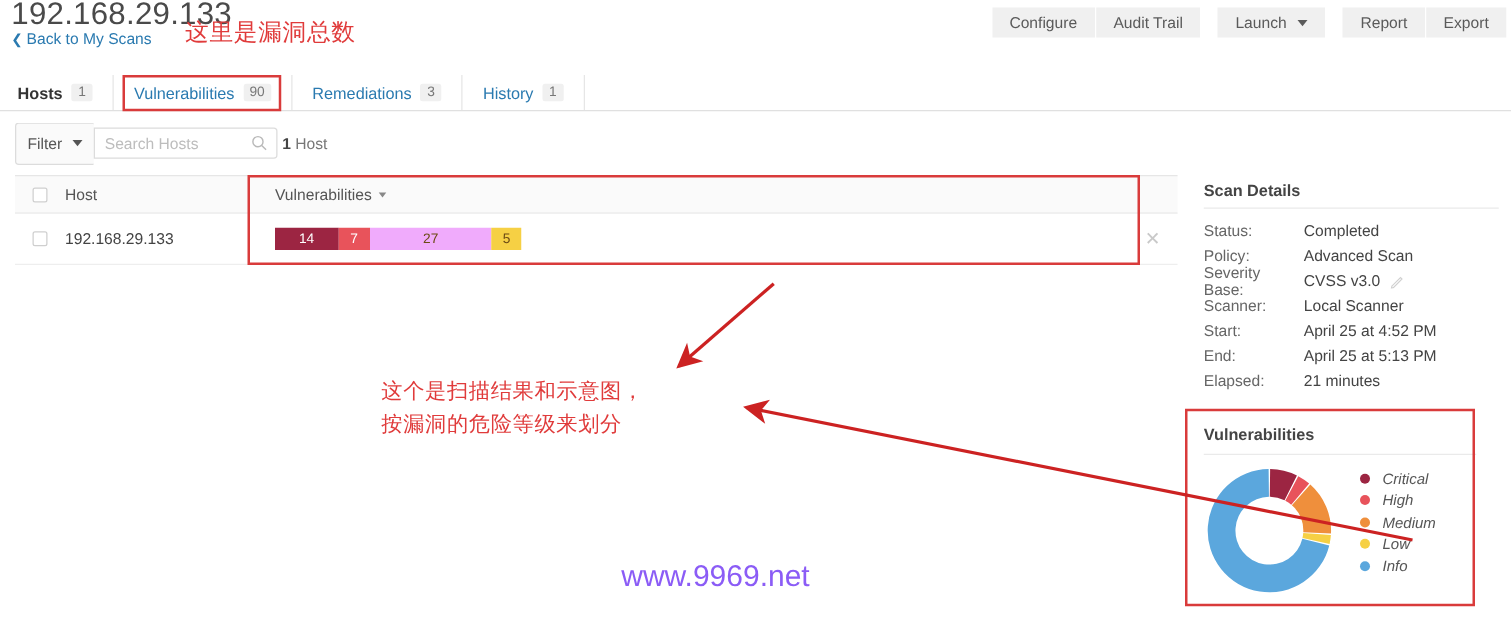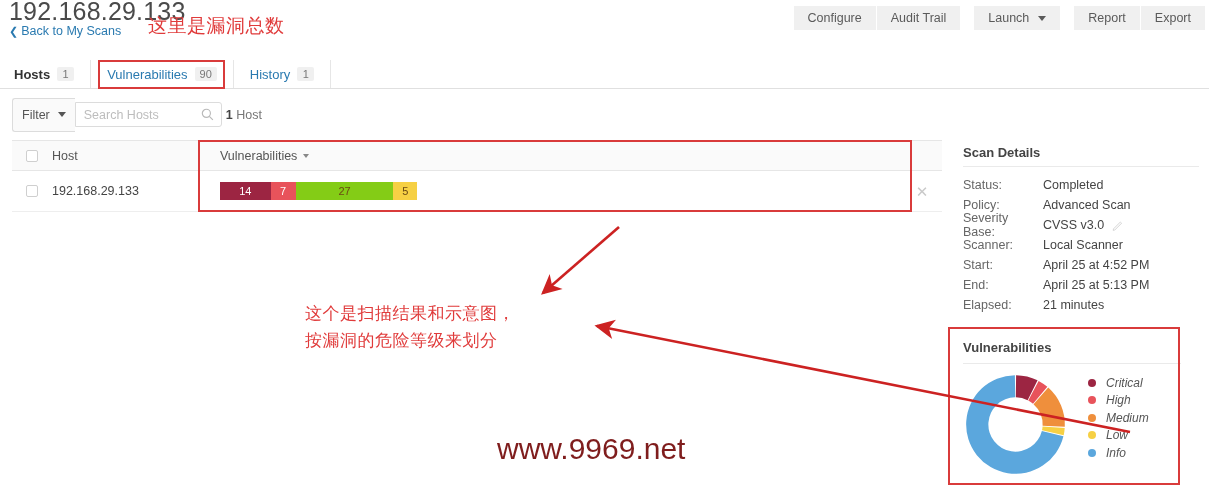--- a/index.html
+++ b/index.html
@@ -139,22 +139,22 @@
   
   .anno-box { position:absolute; border:2px solid #d93b3b; pointer-events:none; }
   .anno-text {
     position:absolute; color:#e03b3b; white-space:pre;
     font-family:"DejaVu Sans", "Liberation Sans", sans-serif;
   }
   .anno-title { font-size:19px; left:148px; top:13px; letter-spacing:.5px; }
   .anno-para  { font-size:17px; left:305px; top:300px; line-height:27px; letter-spacing:.5px; }
   .anno-svg { position:absolute; left:0; top:0; width:1209px; height:500px; pointer-events:none; }
   .watermark {
-    position:absolute; left:497px; top:432px;
-    font-size:30px; color:#7f1d1d; white-space:nowrap;
+    position:absolute; left:497px; top:448px;
+    font-size:24px; color:#8b5cf6; white-space:nowrap;
     font-family:"Liberation Sans", sans-serif;
   }
 </style>
 </head>
 <body>
 
 <div class="page">
 
   <div class="header">
     <div class="scan-title">192.168.29.133</div>
@@ -176,20 +176,24 @@
   </div>
 
   <div class="tabs">
     <div class="tab active">
       <span>Hosts</span>
       <span class="tab-badge">1</span>
     </div>
     <div class="tab">
       <span>Vulnerabilities</span>
       <span class="tab-badge">90</span>
+    </div>
+    <div class="tab">
+      <span>Remediations</span>
+      <span class="tab-badge">3</span>
     </div>
     <div class="tab">
       <span>History</span>
       <span class="tab-badge">1</span>
     </div>
   </div>
 
   <div class="filterbar">
     <div class="filter-btn">
       <span>Filter</span>
@@ -222,21 +226,21 @@
 
     <div class="trow">
       <div class="c-check">
         <span class="chk"></span>
       </div>
       <div class="c-host">192.168.29.133</div>
       <div class="c-vuln">
         <div class="sevbar" id="sevbar">
             <div class="sevseg" style="width: 7.50027%; background: rgb(156, 37, 66); color: rgb(255, 255, 255);">14</div>
             <div class="sevseg" style="width: 3.75013%; background: rgb(232, 83, 91); color: rgb(255, 255, 255);">7</div>
-            <div class="sevseg" style="width: 14.4648%; background: #84cc16; color: rgb(107, 74, 20);">27</div>
+            <div class="sevseg" style="width: 14.4648%; background: #f0abfc; color: rgb(107, 74, 20);">27</div>
             <div class="sevseg" style="width: 3.56798%; background: rgb(246, 208, 68); color: rgb(107, 74, 20);">5</div>
           </div>
       </div>
       <div class="c-x">
         <span class="close-x">✕</span>
       </div>
     </div>
   </div>
 
   <div class="side">

